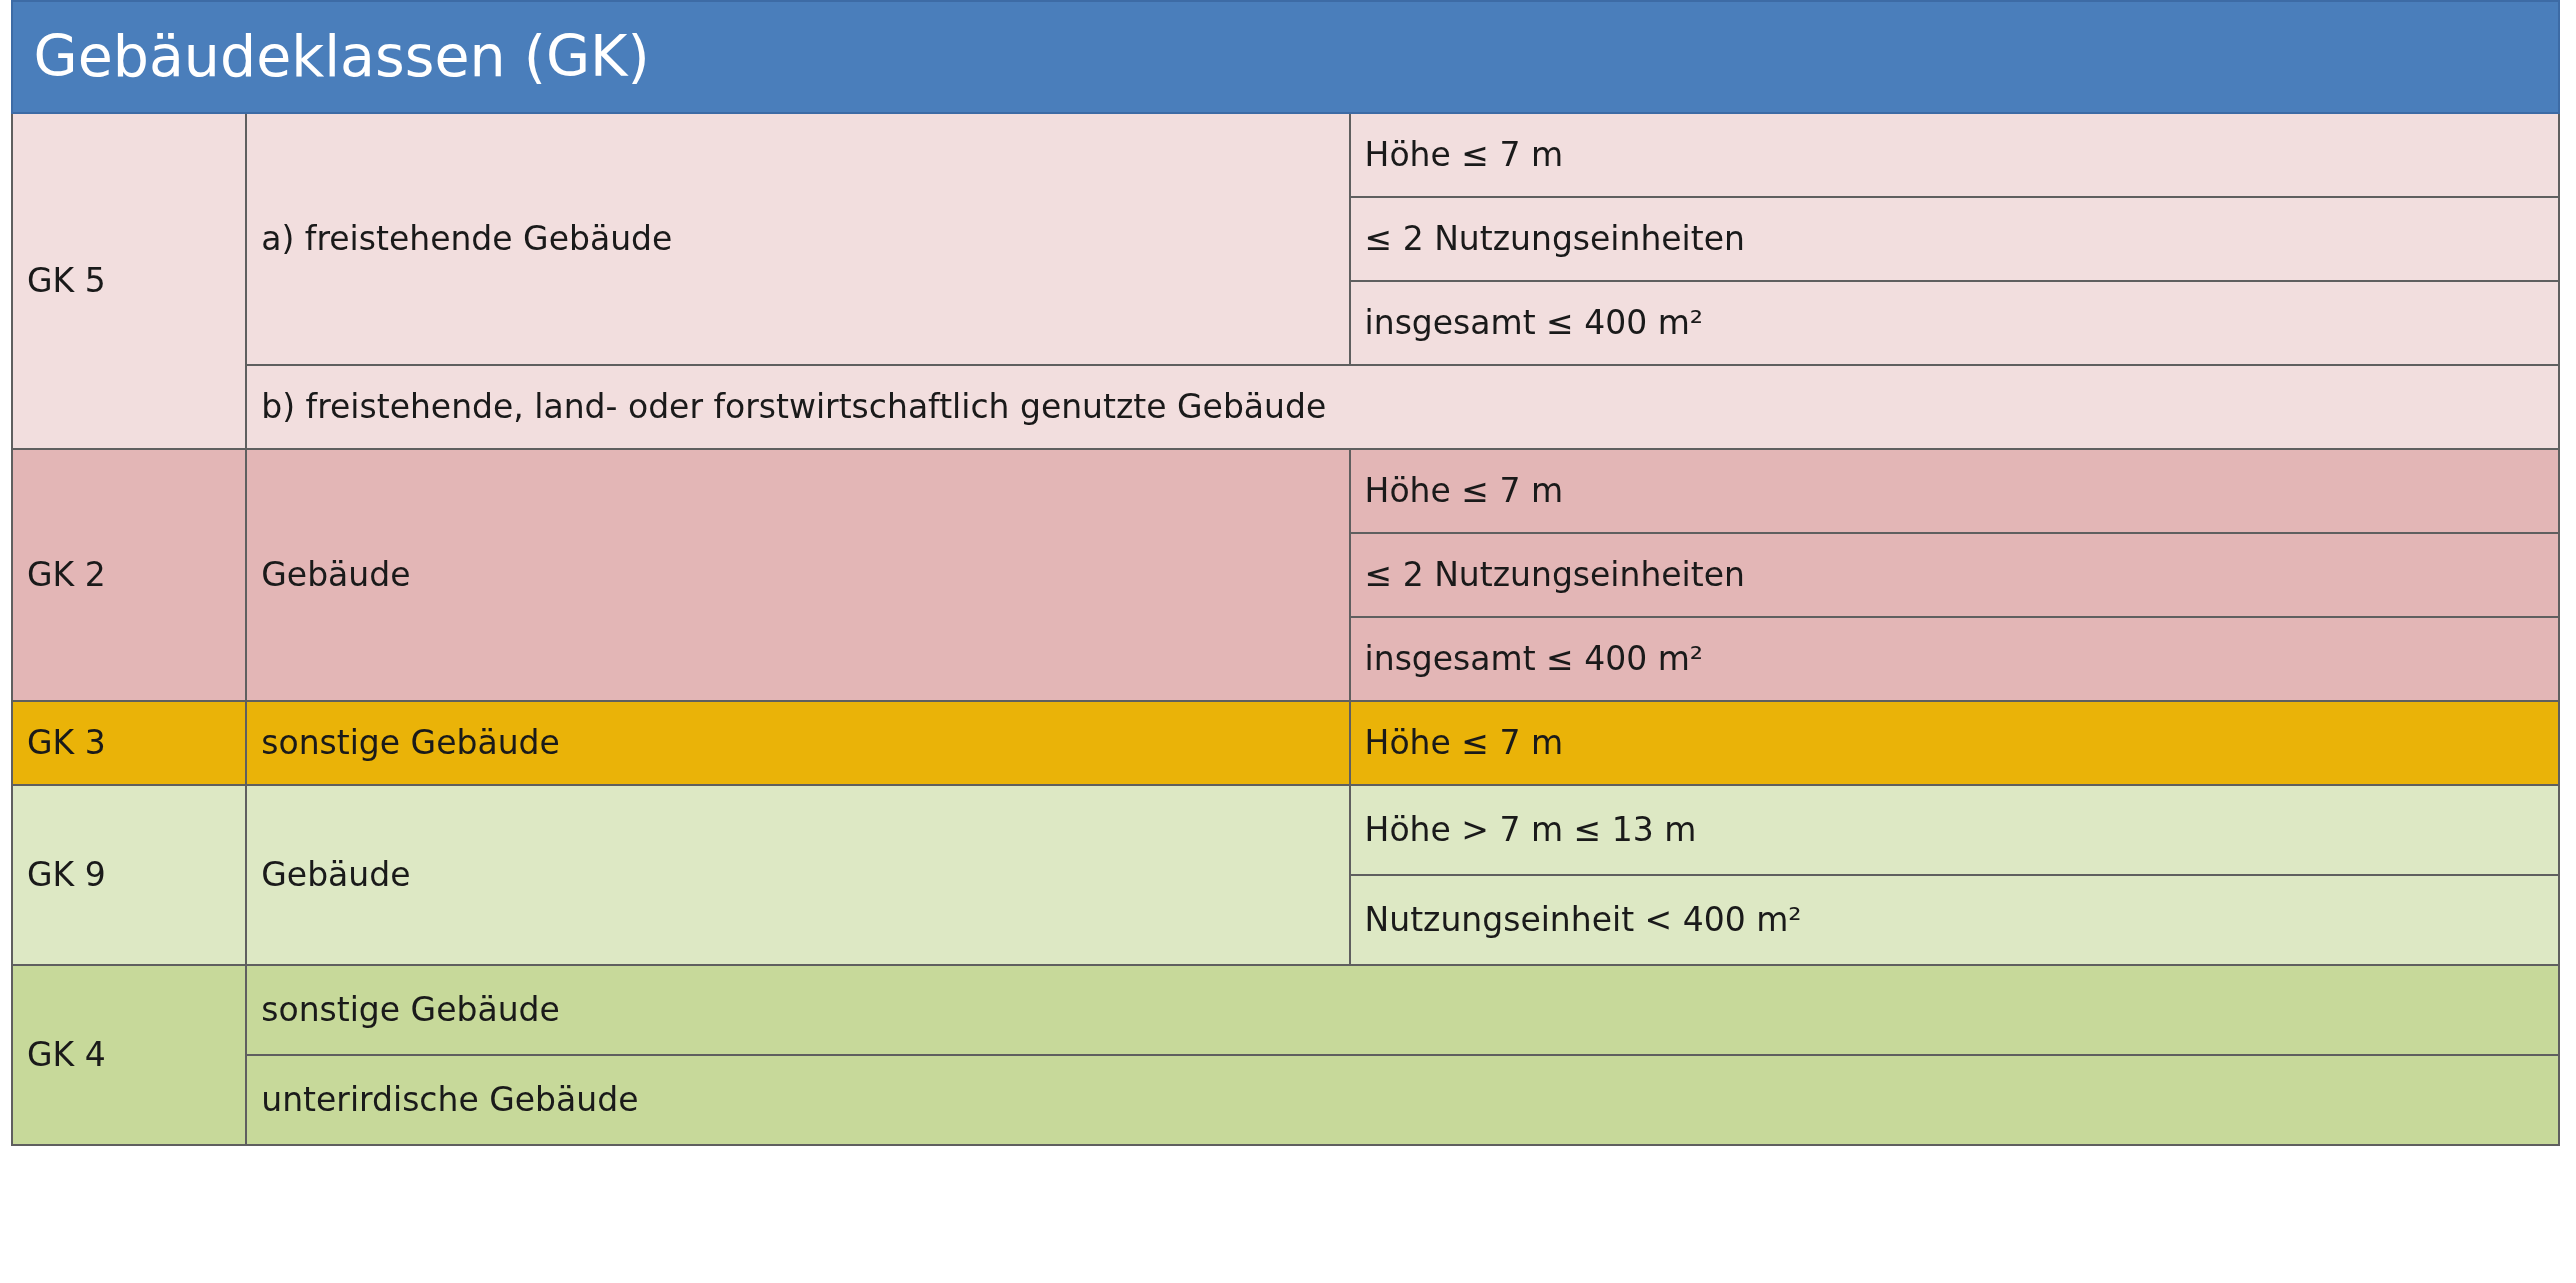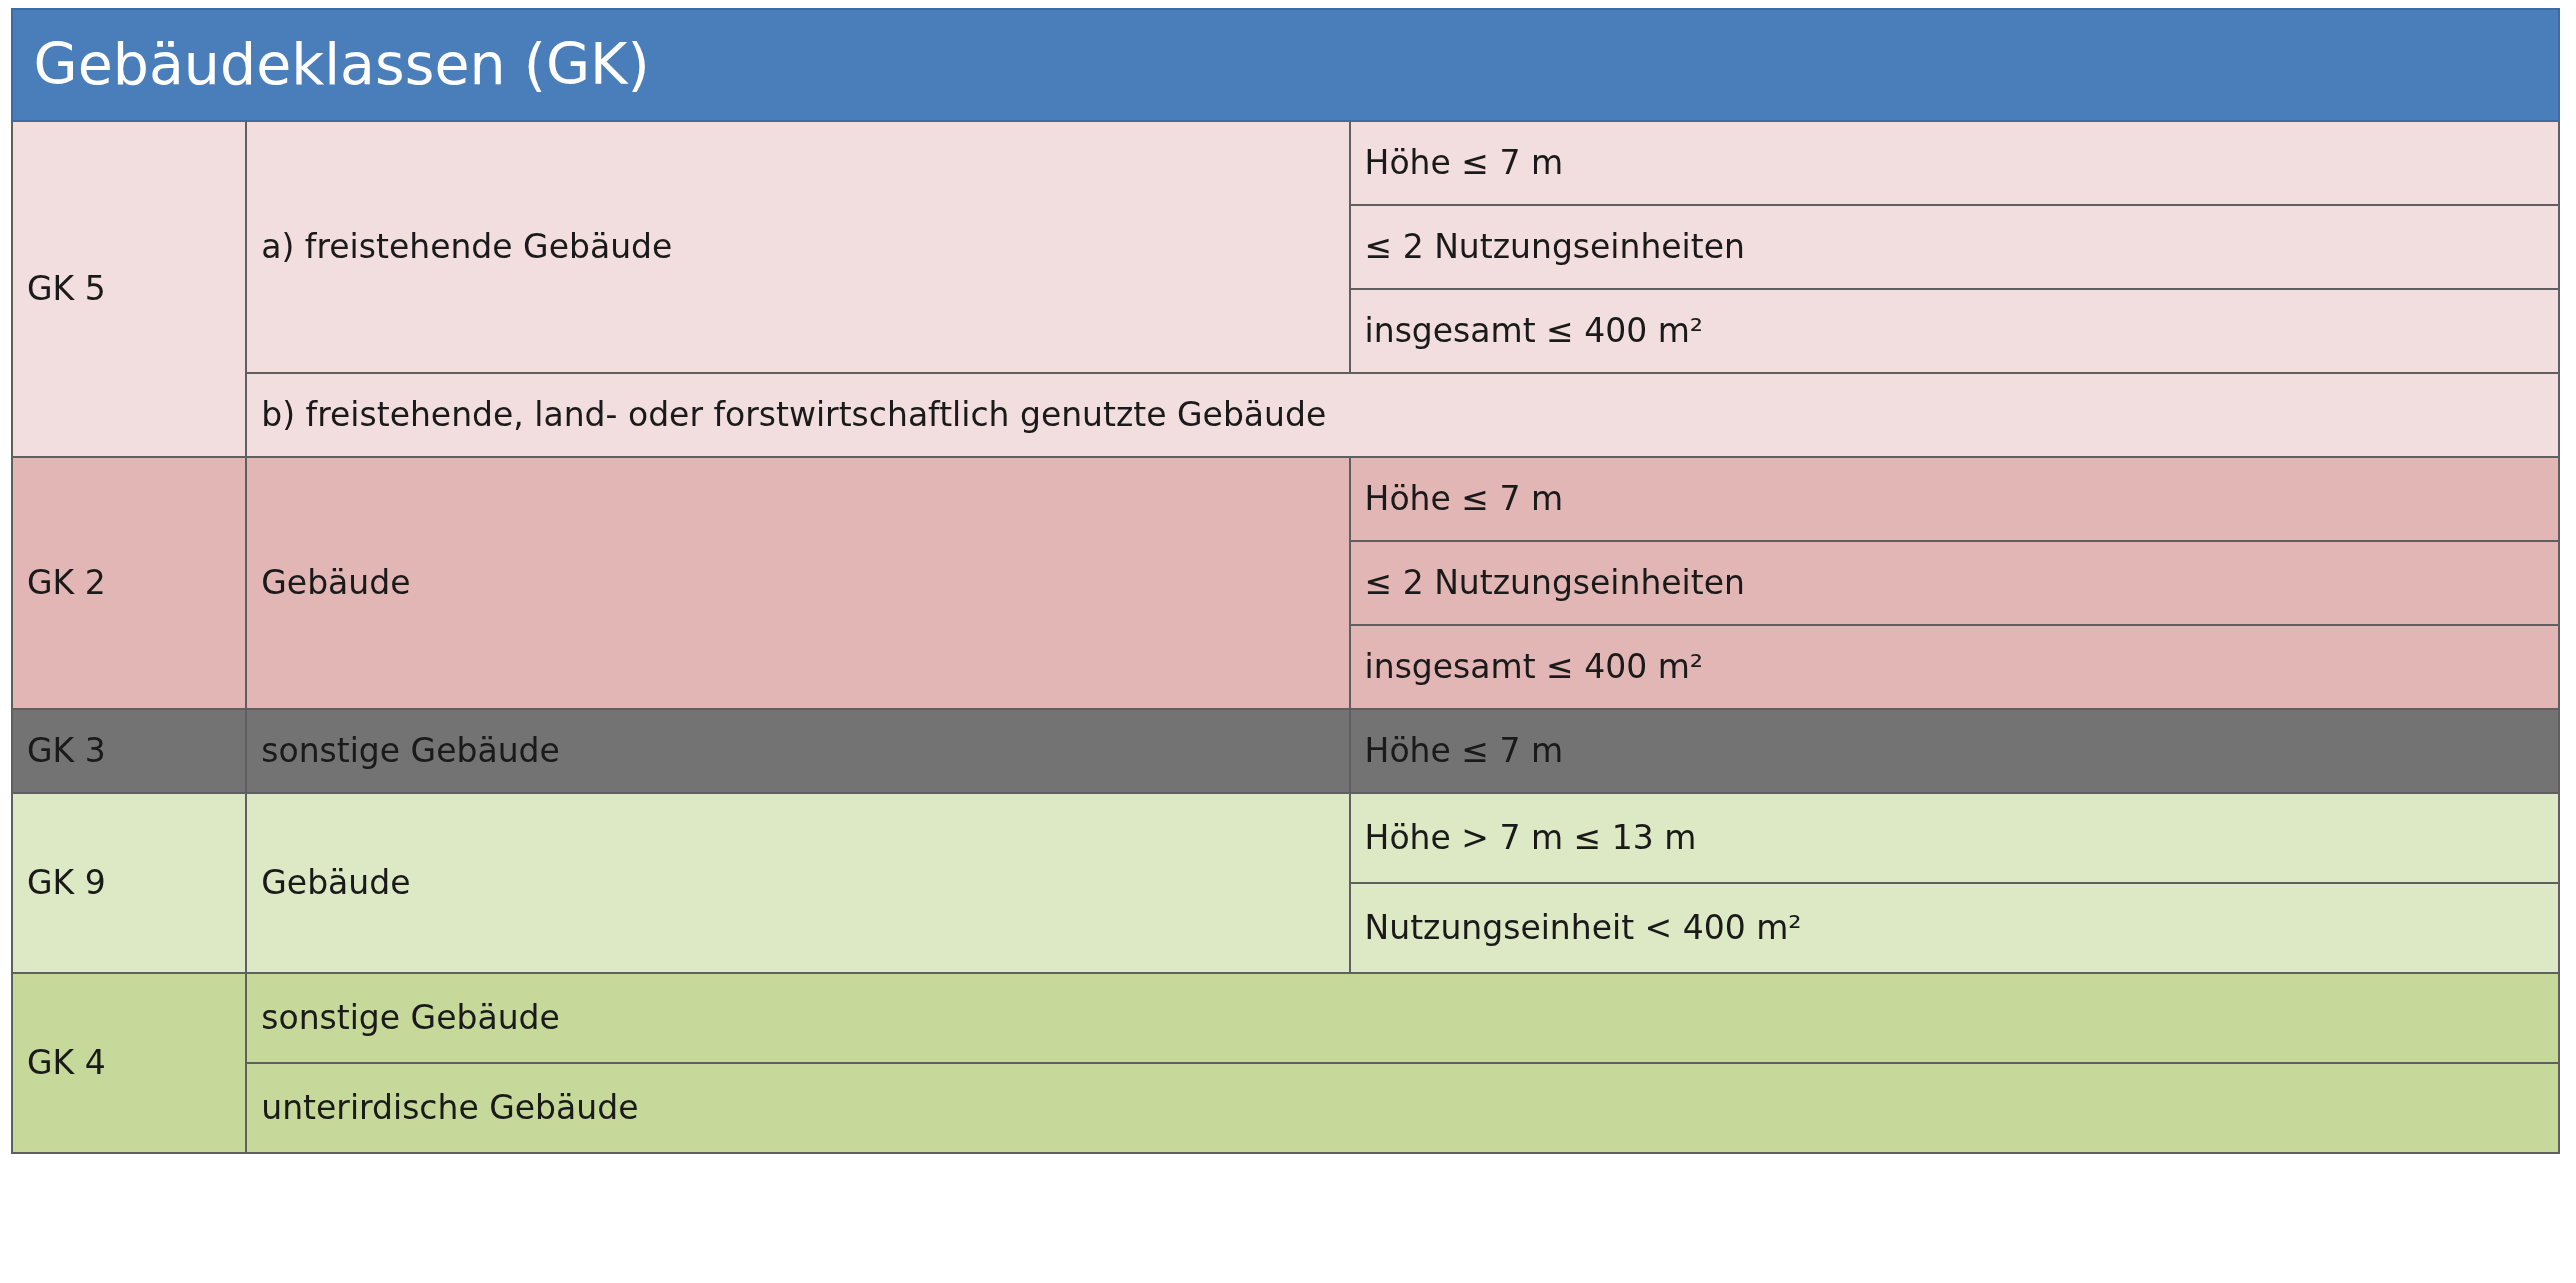--- a/index.html
+++ b/index.html
@@ -19,21 +19,20 @@
     width: 2576px;
     height: 1283px;
     box-sizing: border-box;
   }
 
   table.gk-table {
     border-collapse: collapse;
     table-layout: fixed;
     width: 2549px;
     margin-left: 11px;
-    margin-top: 8px;
   }
 
   table.gk-table td,
   table.gk-table th {
     border: 2.4px solid #5f5f5f;
     padding: 0 14px;
     font-size: 33px;
     font-weight: 400;
     color: #1a1a1a;
     text-align: left;
@@ -54,21 +53,21 @@
   }
 
   
   .col-gk  { width: 234px; }
   .col-mid { width: 1102px; }
   .col-end { width: 1208px; }
 
   
   .c-gk1 { background: #f2dede; }
   .c-gk2 { background: #e3b6b6; }
-  .c-gk3 { background: #737373; }
+  .c-gk3 { background: #eab308; }
   .c-gk4 { background: #dde8c4; }
   .c-gk5 { background: #c7d99a; }
 
   .r-h  { height: 82px; }
   .r-h2 { height: 88px; }
 
   .gk-label { font-size: 49px; }
 </style>
 </head>
 <body>

